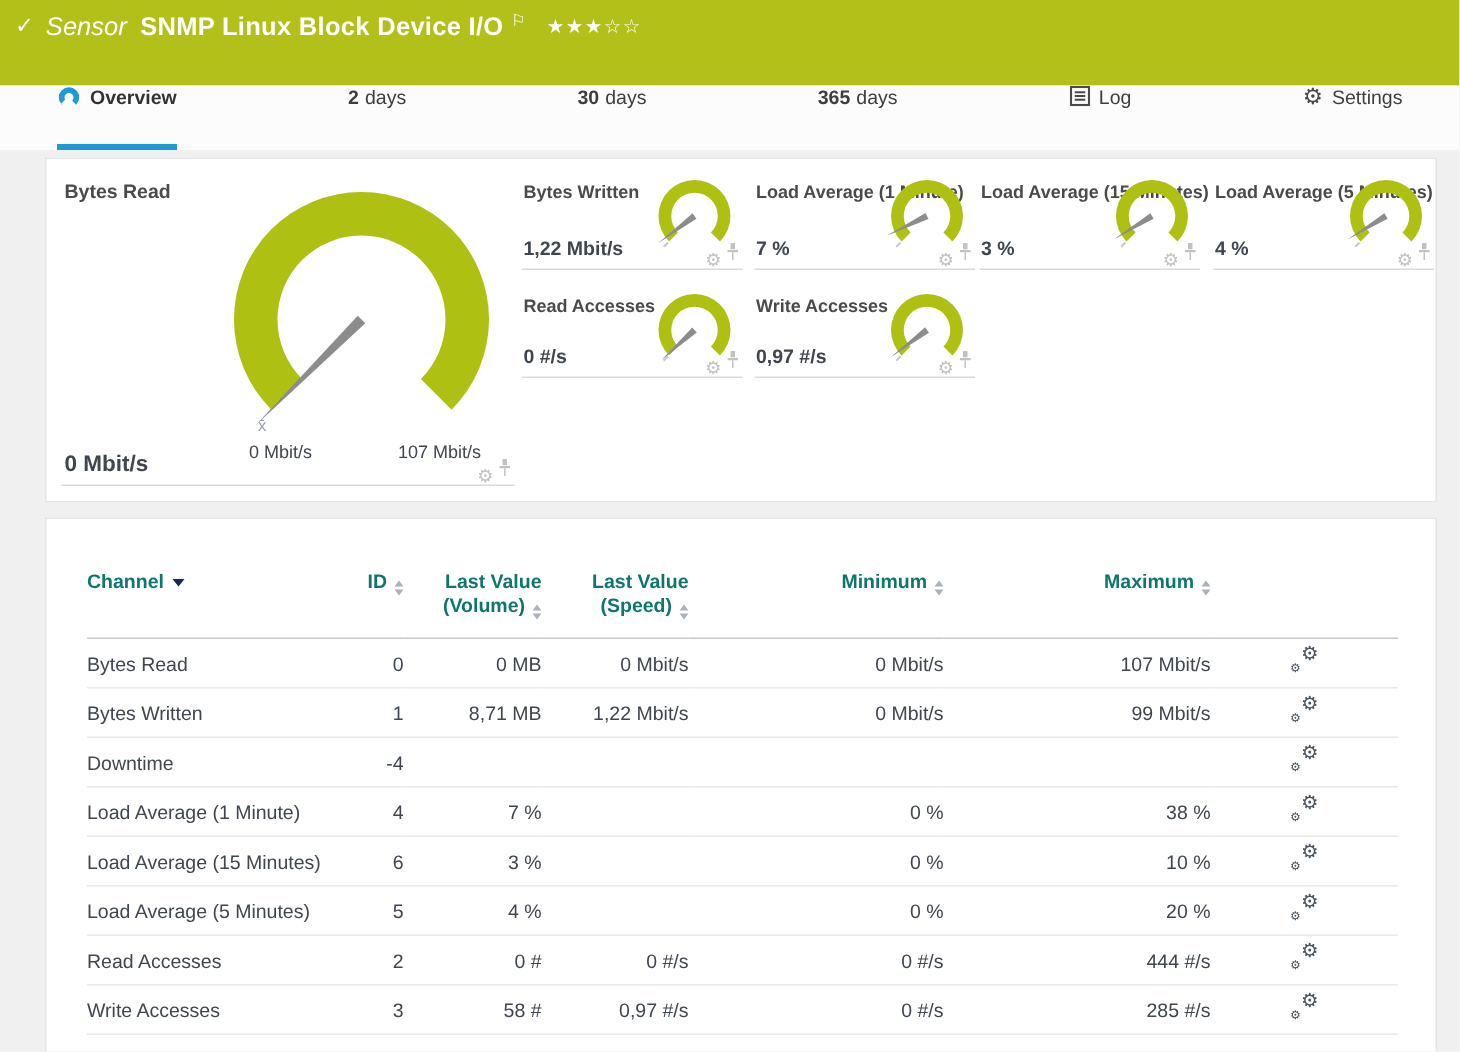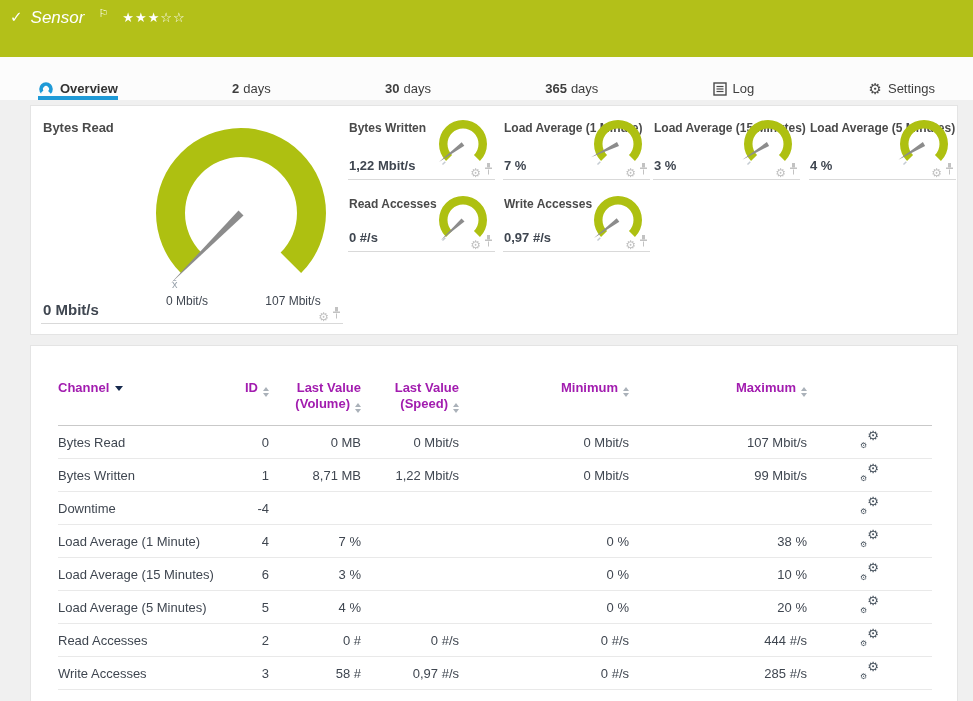--- a/index.html
+++ b/index.html
@@ -16,21 +16,21 @@
   .hdr .check { font-size:15px; font-weight:bold; margin-right:8px; position:relative; top:-1px; }
   .hdr .kind { font-size:17px; font-style:italic; margin-right:9px; }
   .hdr .title { font-size:17px; font-weight:bold; letter-spacing:.2px; }
   .hdr .flag { font-size:11px; margin-left:5px; position:relative; top:-6px; cursor:pointer; }
   .hdr .stars { margin-left:14px; font-size:13px; letter-spacing:1px; cursor:pointer; position:relative; top:-1px; }
   .hdr .status { position:absolute; left:50px; top:30px; font-size:12px; font-weight:bold;margin-top:41px; }
 
   
   .tabs { position:absolute; top:57px; left:0; width:973px; height:43px; background:#fcfcfc;
           display:flex; justify-content:space-between; align-items:stretch; padding:0 38px; }
-  .tab { display:flex; align-items:flex-end; gap:6px; font-size:13px; color:#3e3e3e;
+  .tab { display:flex; align-items:flex-start; gap:6px; font-size:13px; color:#3e3e3e;
          border-bottom:4px solid transparent; cursor:pointer; white-space:nowrap; }
   .tab b { font-weight:bold; margin-right:-2px; }
   .tab.active { border-bottom-color:#1f9ad7; font-weight:bold; color:#333; }
   .tab svg, .tab .glyph { flex:0 0 auto; }
 
   
   .card { position:absolute; left:30px; width:928px; background:#fff; border:1px solid #e4e4e4; }
   #card-gauges { top:105px; height:230px; }
   #card-table  { top:345px; height:370px; }
 
@@ -50,21 +50,21 @@
   .cell-icons svg { cursor:pointer; }
 
   
   .smallcell { position:absolute; width:147px; border-bottom:1px solid #d9d9d9; cursor:pointer; }
   .smallcell .gtitle { position:absolute; left:1px; top:7px; font-size:12px; font-weight:bold; color:#4a4a4a; white-space:nowrap; }
   .smallcell .gauge-slot { position:absolute; right:0; top:3px; }
   .smallcell .gvalue { position:absolute; left:1px; bottom:6px; font-size:13px; font-weight:bold; color:#3f4650; }
 
   
   #card-table table { border-collapse:collapse; table-layout:fixed; width:874px; margin:28px 0 0 27px; }
-  #card-table th { font-size:13px; font-weight:bold; color:#a21caf; text-align:right;
+  #card-table th { font-size:13px; font-weight:bold; color:#0f766e; text-align:right;
                    vertical-align:top; padding:6px 0 12px 0; line-height:16px; cursor:pointer; }
   #card-table th.left { text-align:left; }
   #card-table th.center { text-align:center; }
   #card-table td { font-size:13px; color:#3f4650; height:33px; text-align:right;
                    border-bottom:1px solid #e9e9e9; padding:0; white-space:nowrap; }
   #card-table td.left { text-align:left; }
   #card-table td.center { text-align:center; }
   #card-table thead tr th { border-bottom:1px solid #c9c9c9; }
 
   .sort { display:inline-flex; flex-direction:column; margin-left:5px; vertical-align:1px; }
@@ -80,20 +80,21 @@
 </style>
 </head>
 <body>
 
 <div id="root">
 
   <div class="hdr">
     <div class="hdr-line">
       <span class="check">✓</span>
       <span class="kind">Sensor</span>
+      <span class="title">SNMP Linux Block Device I/O</span>
       <span class="flag">⚐</span>
       <span class="stars" id="stars"><span>★</span><span>★</span><span>★</span><span>☆</span><span>☆</span></span>
     </div>
     <span class="status">OK</span>
   </div>
 
   <div class="tabs" id="tab-bar">
       <div class="tab active">
         <span style="display:inline-flex;align-items:center">
           <svg width="16" height="15" viewBox="0 0 16 15">

